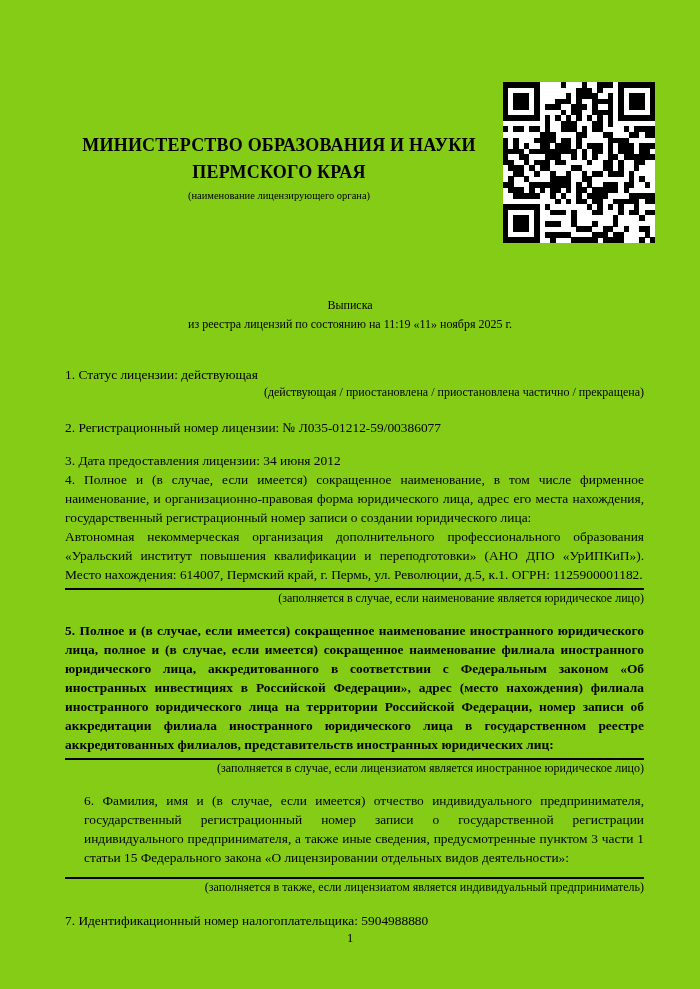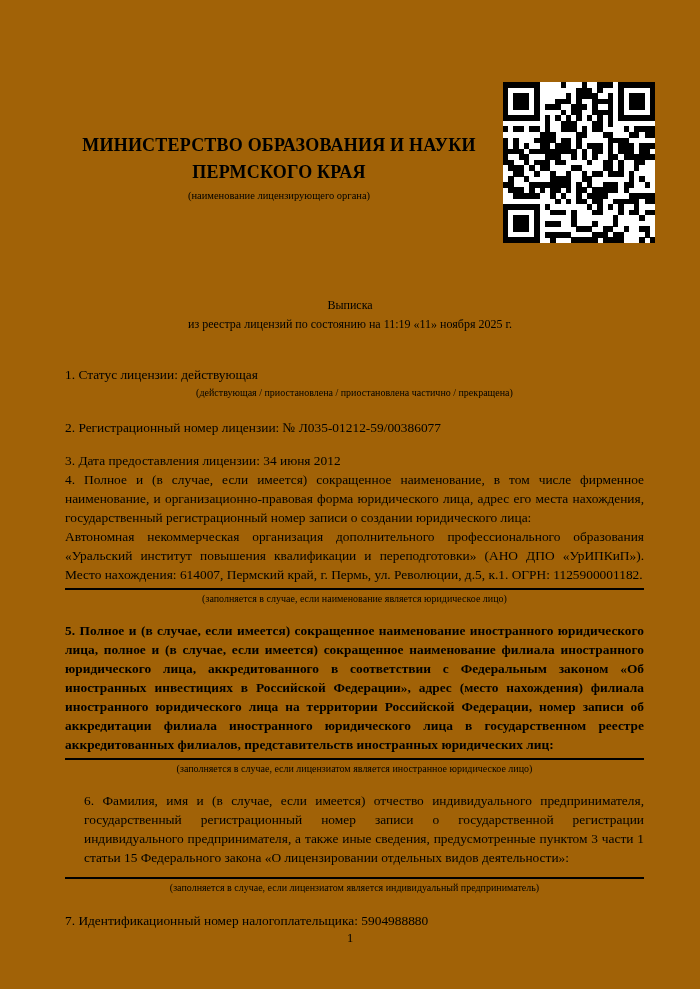--- a/index.html
+++ b/index.html
@@ -1,36 +1,36 @@
 <!DOCTYPE html>
 <html><head>
 <meta charset="utf-8">
 <style>
   html,body{margin:0;padding:0;background:#ffffff;}
   .page{
     position:relative;
     width:700px;height:989px;
-    background:#a16207;color:#000;
+    background:#84cc16;color:#000;
     font-family:"Liberation Serif","DejaVu Serif",serif;
     overflow:hidden;
   }
   .header{
     display:flex;justify-content:space-between;align-items:flex-start;
     padding:82px 45px 0 65px;
   }
   .header-text{width:428px;text-align:center;padding-top:50px;}
   .ministry-title{font-weight:bold;font-size:18px;line-height:27px;letter-spacing:.2px;}
   .ministry-subtitle{font-size:10.5px;line-height:14px;margin-top:3px;}
   .qr{width:152px;height:161px;flex:0 0 auto;}
   .qr svg{display:block;width:152px;height:161px;}
   .doc-title{text-align:center;font-size:12px;line-height:19px;margin-top:53px;}
   .content{margin:0 56px 0 65px;font-size:13.4px;line-height:19px;}
   p{margin:0;}
   .para{text-align:justify;}
-  .caption{font-size:10px;line-height:13px;text-align:center;}
+  .caption{font-size:12px;line-height:13px;text-align:right;}
   .rule{border-top:2px solid #000;height:0;}
   .mt-s1{margin-top:31px;}
   .mt-cap1{margin-top:2px;}
   .mt-s2{margin-top:19px;}
   .mt-s3{margin-top:14px;}
   .mt-s4{margin-top:0;}
   .mt-rule{margin-top:4px;}
   .mt-cap{margin-top:2px;}
   .mt-s5{margin-top:16px;font-weight:bold;}
   .mt-s6{margin-top:16px;margin-left:19px;}
@@ -498,21 +498,21 @@
     <p class="para">Автономная некоммерческая организация дополнительного профессионального образования «Уральский институт повышения квалификации и переподготовки» (АНО ДПО «УрИПКиП»). Место нахождения: 614007, Пермский край, г. Пермь, ул. Революции, д.5, к.1. ОГРН: 1125900001182.</p>
     <div class="rule mt-rule"></div>
     <p class="caption mt-cap">(заполняется в случае, если наименование является юридическое лицо)</p>
 
     <p class="para mt-s5">5. Полное и (в случае, если имеется) сокращенное наименование иностранного юридического лица, полное и (в случае, если имеется) сокращенное наименование филиала иностранного юридического лица, аккредитованного в соответствии с Федеральным законом «Об иностранных инвестициях в Российской Федерации», адрес (место нахождения) филиала иностранного юридического лица на территории Российской Федерации, номер записи об аккредитации филиала иностранного юридического лица в государственном реестре аккредитованных филиалов, представительств иностранных юридических лиц:</p>
     <div class="rule mt-rule"></div>
     <p class="caption mt-cap">(заполняется в случае, если лицензиатом является иностранное юридическое лицо)</p>
 
     <p class="para mt-s6">6. Фамилия, имя и (в случае, если имеется) отчество индивидуального предпринимателя, государственный регистрационный номер записи о государственной регистрации индивидуального предпринимателя, а также иные сведения, предусмотренные пунктом 3 части 1 статьи 15 Федерального закона «О лицензировании отдельных видов деятельности»:</p>
     <div class="rule mt-rule6"></div>
-    <p class="caption mt-cap">(заполняется в случае, если лицензиатом является индивидуальный предприниматель)</p>
+    <p class="caption mt-cap">(заполняется в также, если лицензиатом является индивидуальный предприниматель)</p>
 
     <p class="mt-s7">7. Идентификационный номер налогоплательщика: 5904988880</p>
 
   </div>
 
   <div class="page-number">1</div>
 
 </div>
 
 </body></html>

